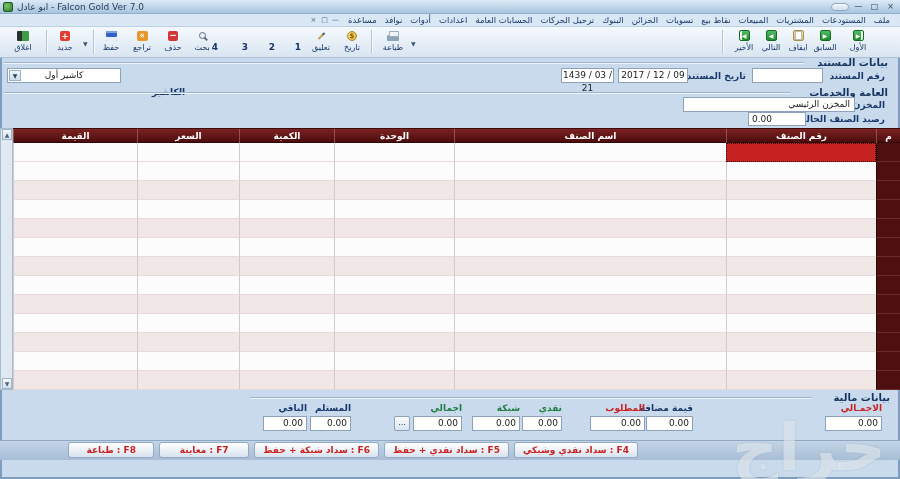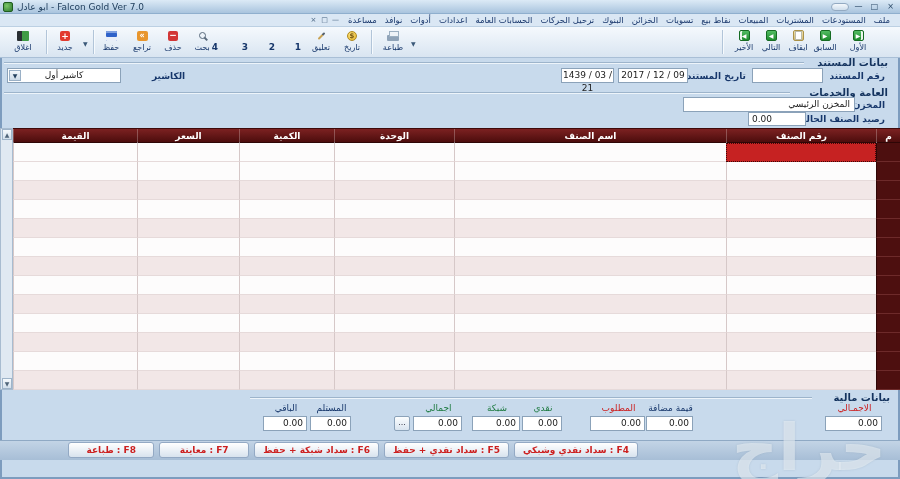--- a/index.html
+++ b/index.html
@@ -69,21 +69,21 @@
     display:flex;align-items:center;justify-content:center;border-left:1px solid rgba(255,255,255,.25);
     border-bottom:1px solid #2e0606;white-space:nowrap;overflow:hidden;}
   #grid-body{position:absolute;top:143px;right:0;left:13px;height:247px;overflow:hidden;background:#fff;}
   .g-row{display:flex;direction:rtl;height:19px;background:#fdfcfc;}
   .g-row.pink{background:#f2e7e7;}
   .g-cell{border-left:1px solid #d6c8c8;border-bottom:1px solid #e6dada;height:19px;}
   .g-cell.num{background:#4d0f0f;border-bottom:1px solid #6d2a2a;border-left:1px solid #2e0606;}
   .g-cell.selected{background:#c62222;border:1px dotted #3d0808;}
   
   .fin-field{position:absolute;top:403px;height:32px;}
-  .fin-label{font-size:9px;font-weight:normal;text-align:center;padding-left:2px;white-space:nowrap;}
+  .fin-label{font-size:9px;font-weight:bold;text-align:right;padding-left:2px;white-space:nowrap;}
   .fin-label.red{color:#cc1f1f;}
   .fin-label.green{color:#1e7b41;}
   .fin-label.plain{color:#17376b;}
   .fin-box{position:absolute;top:13px;left:0;right:0;height:15px;background:#fff;border:1px solid #8ba2b9;
     font-size:9px;color:#222;direction:ltr;text-align:right;padding:0 3px;line-height:13px;}
   .fin-dots{position:absolute;top:13px;left:-19px;width:16px;height:15px;font-size:8px;line-height:11px;text-align:center;
     color:#334;background:linear-gradient(#fbfdfe,#d9e4ef);border:1px solid #8ba2b9;border-radius:2px;}
   
   .fband{position:absolute;top:440px;left:0;right:0;height:20px;
     background:linear-gradient(#c3d4e6,#a7bed6);border-top:1px solid #8fa9c4;}
@@ -241,21 +241,21 @@
 
   <div class="grp" style="top:57px;right:12px">بيانات المستند</div>
   <div class="etch" style="top:62px;left:4px;right:96px"></div>
 
   <div class="flabel" style="top:71px;right:15px">رقم المستند</div>
   <div class="fbox" style="top:68px;right:77px;width:71px"></div>
   <div class="flabel" style="top:71px;right:154px">تاريخ المستند</div>
   <div class="fbox" style="top:68px;right:212px;width:70px">2017 / 12 / 09</div>
   <div class="fbox" style="top:68px;right:286px;width:53px">1439 / 03 / 21</div>
 
-  <div class="flabel" style="top:71px;left:152px">الكاشير</div>
+  <div class="flabel" style="top:87px;left:152px">الكاشير</div>
   <div class="combo" style="top:68px;left:7px;width:114px">
     <span>كاشير أول</span>
     <span class="combo-arrow">▼</span>
   </div>
 
   <div class="grp" style="top:87px;right:12px">العامة والخدمات</div>
   <div class="etch" style="top:92px;left:4px;right:110px"></div>
 
   <div class="flabel" style="top:100px;right:15px">المخزن</div>
   <div class="fbox" style="top:97px;right:45px;width:172px;direction:rtl;text-align:right;padding:0 4px">المخزن الرئيسي</div>

